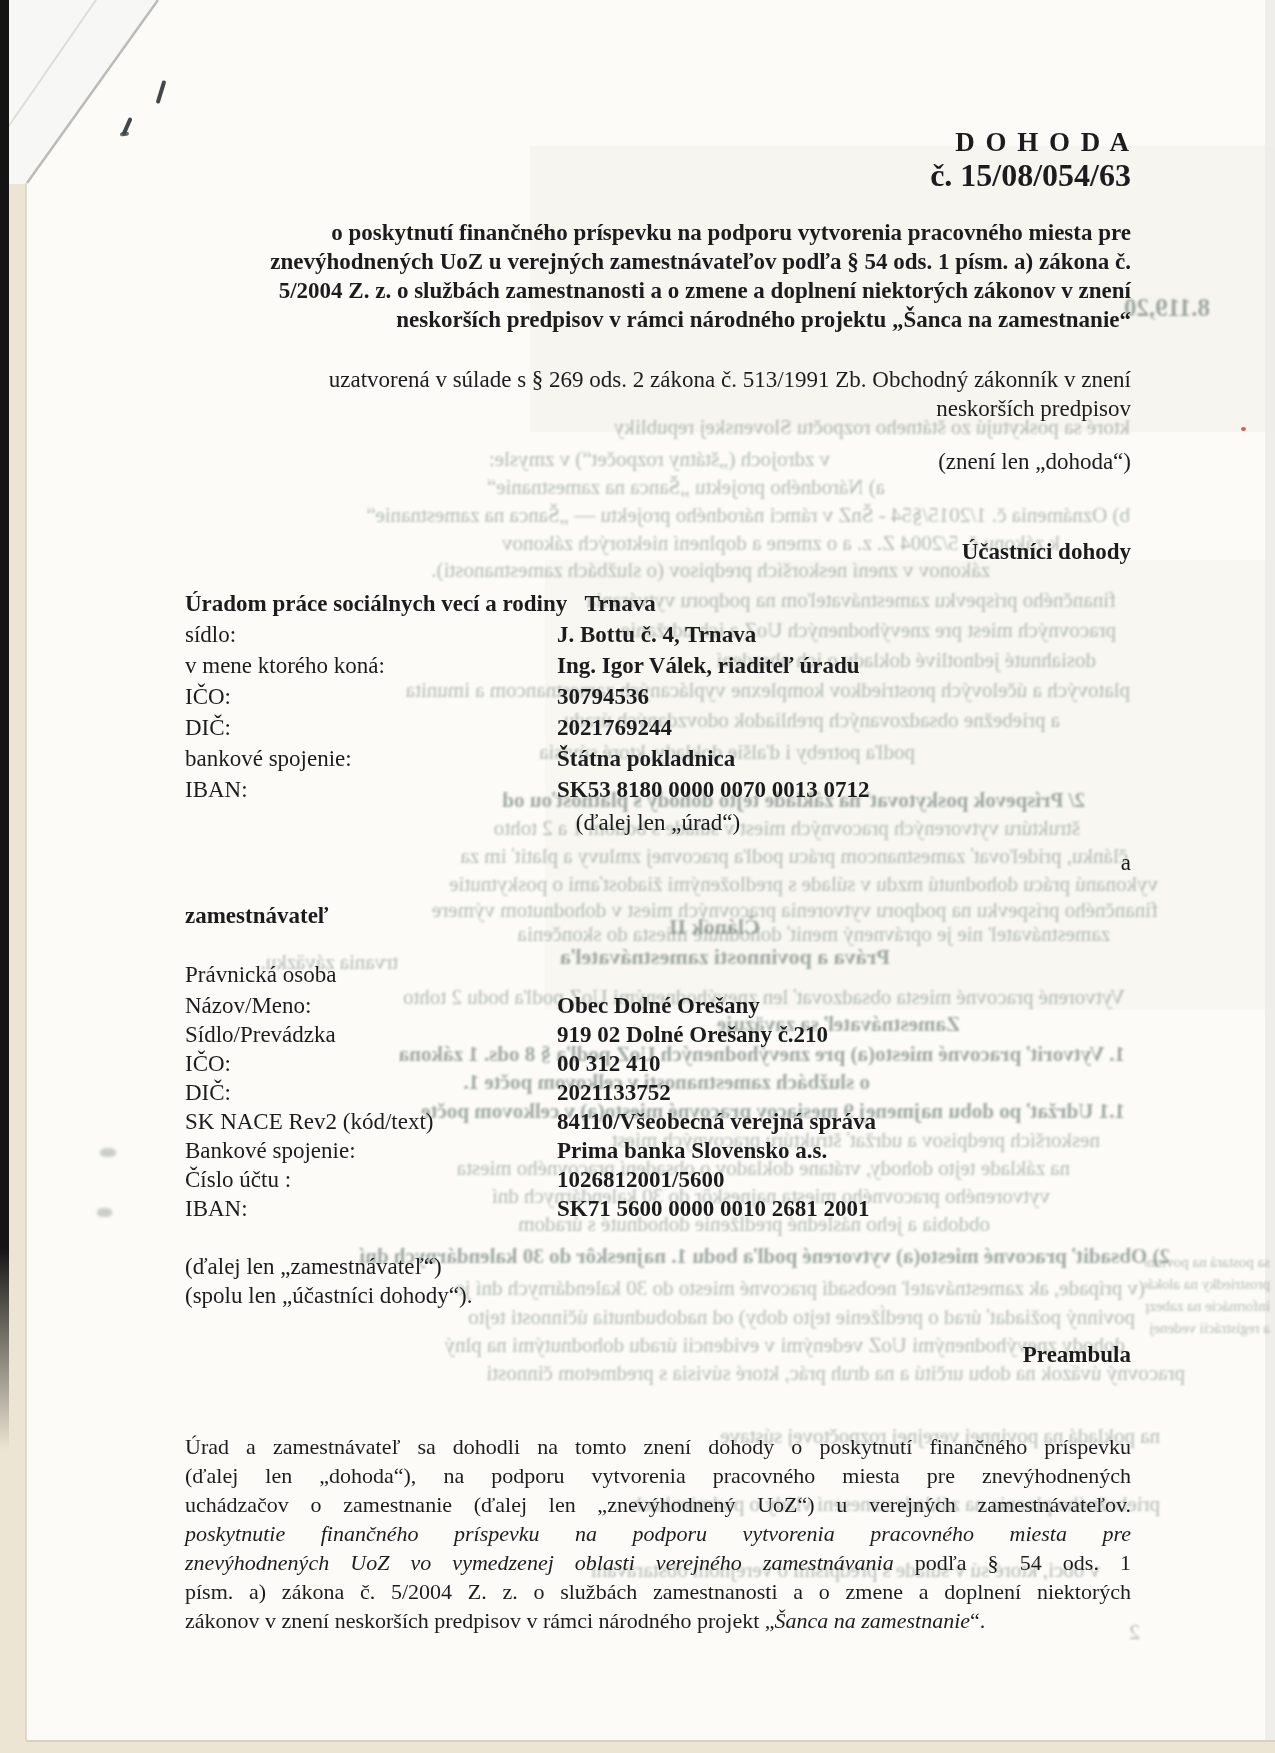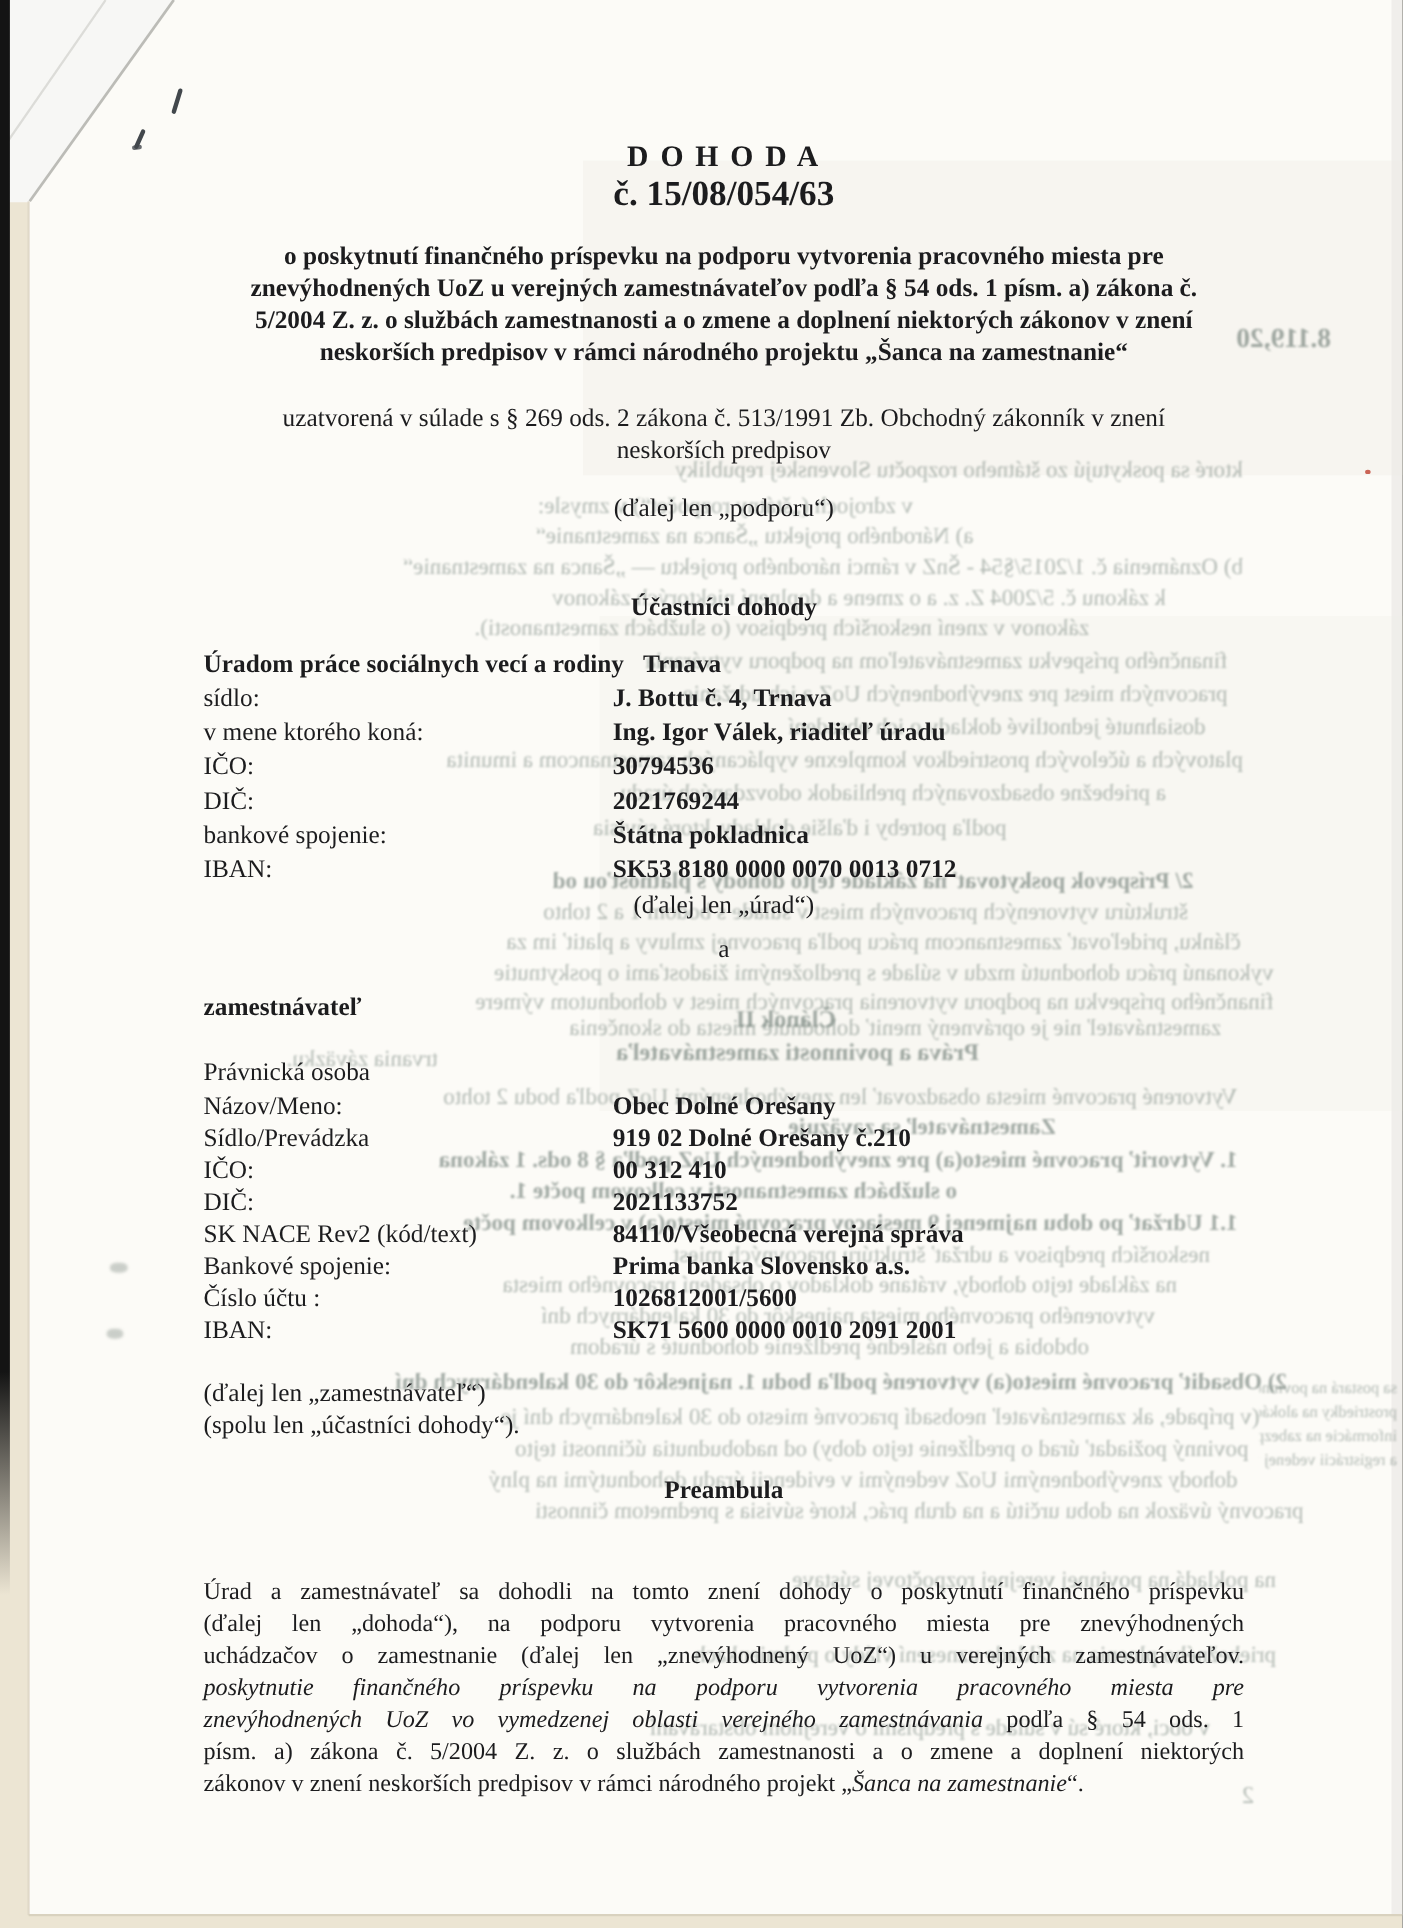--- a/index.html
+++ b/index.html
@@ -26,21 +26,21 @@
   .red-speck{position:absolute;left:1241px;top:427px;width:5px;height:4px;background:#c24a3a;border-radius:50%;opacity:.85;z-index:6;}
   .smudge{position:absolute;background:#9aa39c;border-radius:40%;filter:blur(1.5px);opacity:.5;z-index:2;}
   
   .bl{position:absolute;transform:scaleX(-1);color:rgba(108,124,116,.5);filter:blur(1.1px);
       font-size:21px;line-height:24px;white-space:nowrap;overflow:hidden;z-index:2;}
   .blb{color:rgba(86,102,94,.55);font-weight:bold;}
   
   .t{position:absolute;z-index:5;}
   .col{left:185px;width:946px;font-size:23px;line-height:29px;}
   .b{font-weight:bold;}
-  .ctr{text-align:center;}
+  .ctr{text-align:right;}
   .nw{white-space:nowrap;}
   .title1{top:128px;font-size:27px;letter-spacing:2px;}
   .title2{top:161px;font-size:32px;}
   .intro-bold{top:218px;font-size:23px;}
   .intro-reg{top:365px;}
   .dalej{top:447px;}
   .participants{top:537px;}
   .office-head{top:589px;}
   .office-rows{top:620px;}
   .office-rows .frow{position:relative;height:31px;}
@@ -131,21 +131,21 @@
   <div class="t col ctr b intro-bold">
     <div class="nw">o poskytnutí finančného príspevku na podporu vytvorenia pracovného miesta pre</div>
     <div class="nw">znevýhodnených UoZ u verejných zamestnávateľov podľa § 54 ods. 1 písm. a) zákona č.</div>
     <div class="nw">5/2004 Z. z. o službách zamestnanosti a o zmene a doplnení niektorých zákonov v znení</div>
     <div class="nw">neskorších predpisov v rámci národného projektu „Šanca na zamestnanie“</div>
   </div>
   <div class="t col ctr intro-reg">
     <div class="nw">uzatvorená v súlade s § 269 ods. 2 zákona č. 513/1991 Zb. Obchodný zákonník v znení</div>
     <div class="nw">neskorších predpisov</div>
   </div>
-  <div class="t col ctr dalej nw">(ďalej len „podporu“)</div>
+  <div class="t col ctr dalej nw">(znení len „dohoda“)</div>
 
   <div class="t col ctr b participants nw">Účastníci dohody</div>
 
   <div class="t col office-head nw">
     <span class="b">Úradom práce sociálnych vecí a rodiny</span>
     <span>&nbsp;</span>
     <span class="b">Trnava</span>
   </div>
   <div class="t col office-rows">
     <div class="frow">
@@ -203,21 +203,21 @@
     <div class="frow">
       <div class="lbl">Bankové spojenie:</div>
       <div class="val">Prima banka Slovensko a.s.</div>
     </div>
     <div class="frow">
       <div class="lbl">Číslo účtu :</div>
       <div class="val">1026812001/5600</div>
     </div>
     <div class="frow">
       <div class="lbl">IBAN:</div>
-      <div class="val">SK71 5600 0000 0010 2091 2001</div>
+      <div class="val">SK71 5600 0000 0010 2681 2001</div>
     </div>
   </div>
   <div class="t col emp-close1 nw">(ďalej len „zamestnávateľ“)</div>
   <div class="t col emp-close2 nw">(spolu len „účastníci dohody“).</div>
 
   <div class="t col ctr b pre-head nw">Preambula</div>
   <div class="t col pre-par">
     <div class="pl">Úrad a zamestnávateľ sa dohodli na tomto znení dohody o poskytnutí finančného príspevku</div>
     <div class="pl">(ďalej len „dohoda“), na podporu vytvorenia pracovného miesta pre znevýhodnených</div>
     <div class="pl">uchádzačov o zamestnanie (ďalej len „znevýhodnený UoZ“) u verejných zamestnávateľov.</div>

